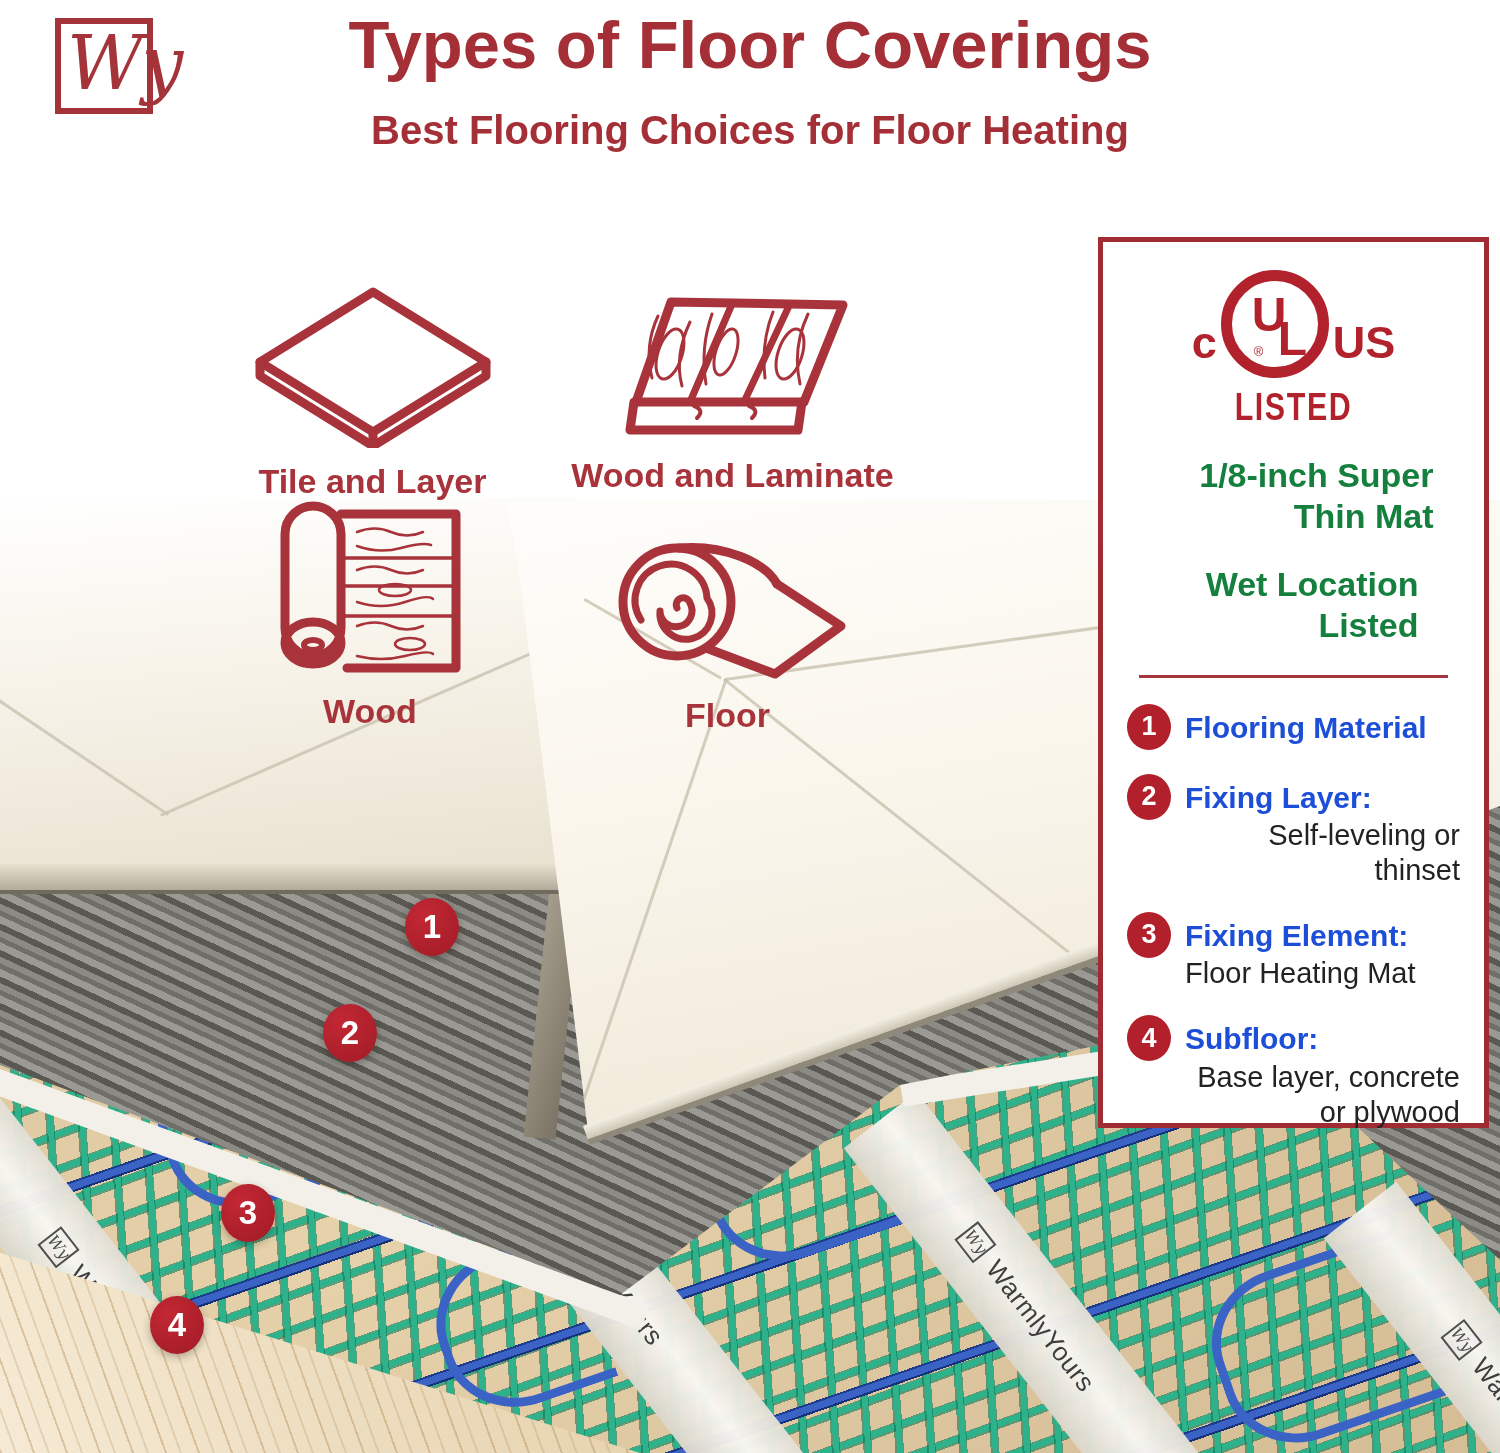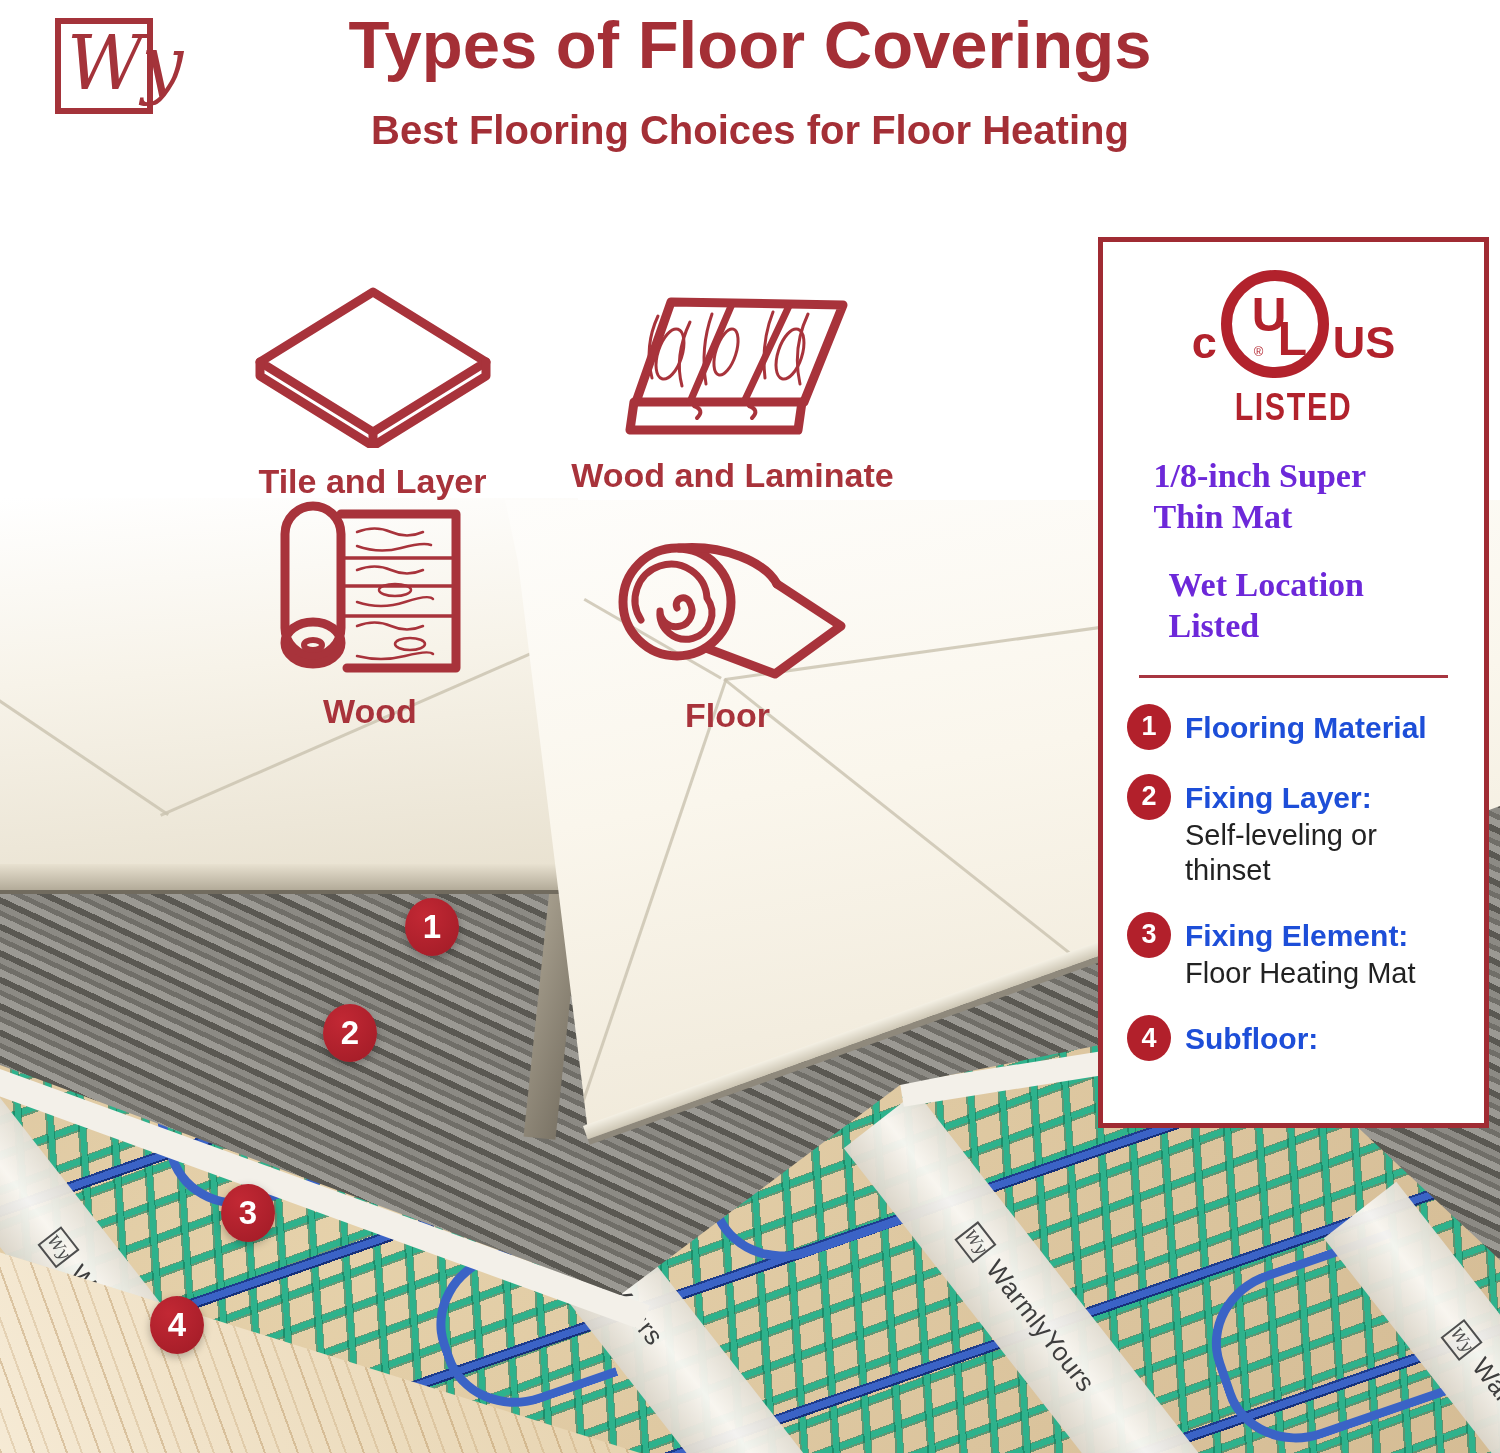--- a/index.html
+++ b/index.html
@@ -113,32 +113,32 @@
     border:5px solid #a02b33;box-sizing:border-box;z-index:40;padding:20px 24px 0;}
   .ul-row{display:flex;justify-content:center;align-items:center;color:#b2222c;margin-top:8px;}
   .ul-side{font-size:45px;font-weight:bold;line-height:1;transform:translateY(18px);}
   .ul-circle{width:108px;height:108px;border:11px solid #b2222c;border-radius:50%;
     position:relative;box-sizing:border-box;margin:0 4px;}
   .ul-u{position:absolute;left:20px;top:6px;font-size:48px;font-weight:bold;}
   .ul-l{position:absolute;left:46px;top:30px;font-size:48px;font-weight:bold;}
   .ul-reg{position:absolute;left:22px;bottom:8px;font-size:13px;}
   .listed{text-align:center;color:#b2222c;font-size:38px;font-weight:bold;letter-spacing:2px;
     transform:scaleX(.8);margin-top:8px;}
-  .feature{margin:26px auto 0;text-align:left;color:#6d28d9;font-weight:bold;
-    font-size:34px;line-height:1.22;font-family:Liberation Serif, serif;}
+  .feature{margin:26px auto 0;text-align:right;color:#15803d;font-weight:bold;
+    font-size:34px;line-height:1.22;}
   .feature-thin{width:280px;}
   .feature-wet{width:250px;}
   .divider{margin:28px 12px 0;height:3px;background:#a73540;}
   .layers{margin-top:26px;}
   .layer-item{display:flex;gap:14px;margin-bottom:24px;}
   .layer-bullet{flex:0 0 44px;width:44px;height:46px;border-radius:50%;background:#b2202b;color:#fff;
     font-size:27px;font-weight:bold;display:flex;align-items:center;justify-content:center;}
   .layer-text{padding-top:7px;}
   .layer-title{color:#1d4ed8;font-weight:bold;font-size:30px;line-height:1.15;}
-  .layer-desc{color:#222;font-size:29px;line-height:1.2;margin-top:3px;max-width:290px;}
+  .layer-desc{color:#222;font-size:29px;line-height:1.2;margin-top:3px;max-width:290px;text-align:right;}
   .layer-desc:empty{display:none;}
 </style>
 </head>
 <body>
 
 <div class="page">
 
   <div class="scene">
 
     <div class="mesh">
@@ -304,18 +304,19 @@
         <div class="layer-bullet">3</div>
         <div class="layer-text">
           <div class="layer-title">Fixing Element:</div>
           <div class="layer-desc">Floor Heating Mat</div>
         </div>
       </div>
       <div class="layer-item">
         <div class="layer-bullet">4</div>
         <div class="layer-text">
           <div class="layer-title">Subfloor:</div>
+          <div class="layer-desc">Base layer, concrete or plywood</div>
         </div>
       </div>
     </div>
   </div>
 
 </div>
 
 </body></html>

